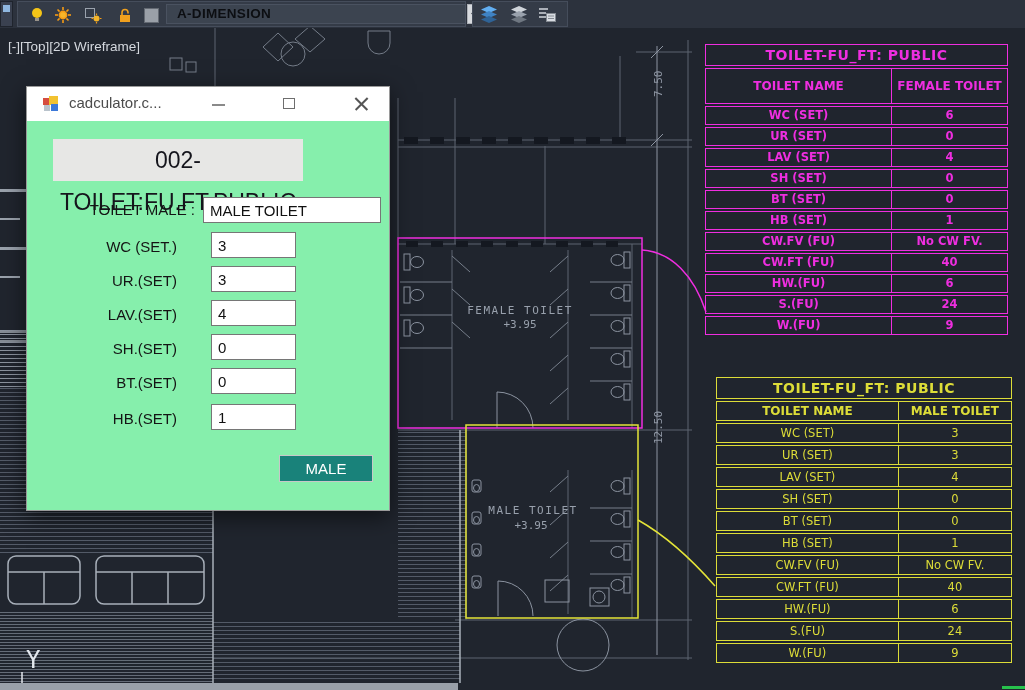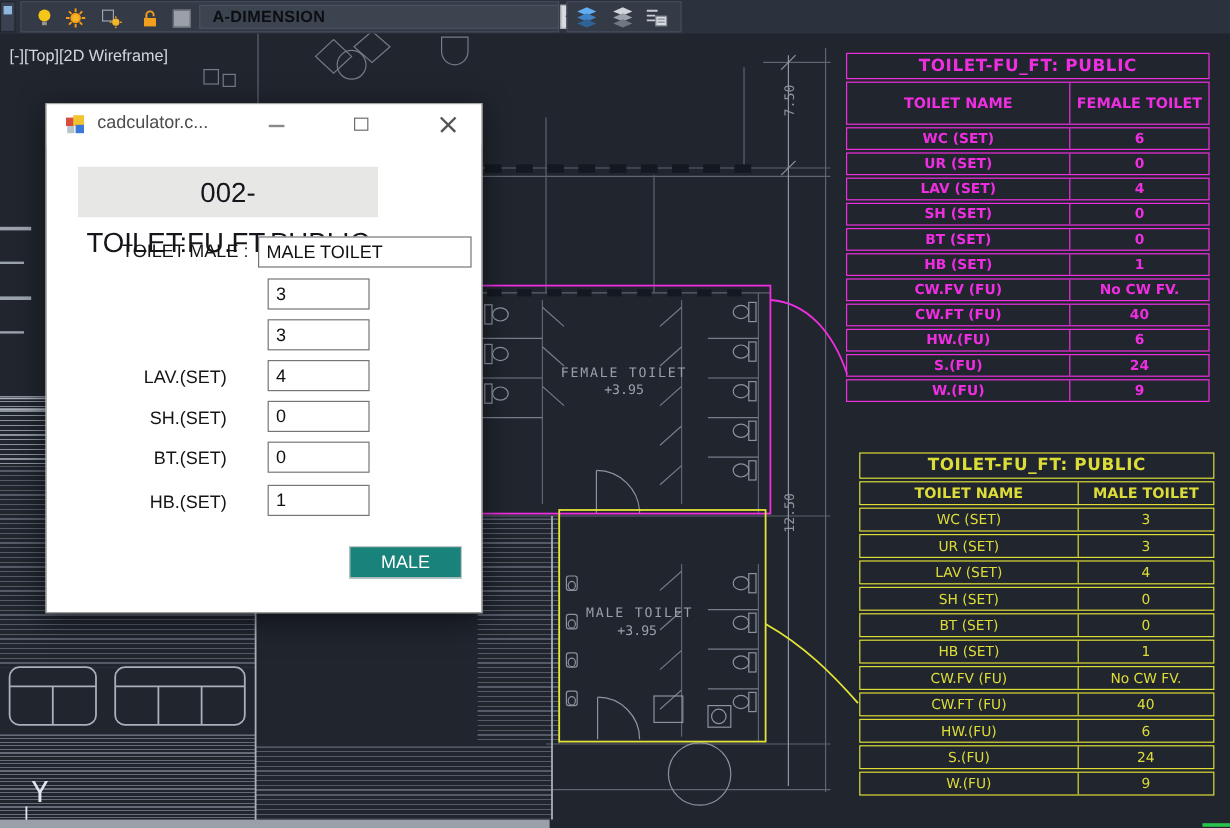--- a/index.html
+++ b/index.html
@@ -44,21 +44,21 @@
   .cad-head{font-weight:bold;font-size:12px;}
   .cad-row{font-size:11.5px;}
   .table-female{left:705px;top:44px;width:303px;color:#ef2ee0;}
   .table-female .cad-head{height:36px;}
   .table-female .cad-row{height:19px;font-weight:bold;}
   .table-male{left:716px;top:377px;width:296px;color:#dddd38;}
   .table-male .cad-head{height:20px;}
   .table-male .cad-row{height:20px;}
 
   
-  .dialog{position:absolute;left:38px;top:86px;width:364px;height:425px;background:#ffffff;
+  .dialog{position:absolute;left:26px;top:86px;width:364px;height:425px;background:#86efac;
           border:1px solid #9a9a9a;box-sizing:border-box;box-shadow:0 6px 22px rgba(0,0,0,.55);}
   .dlg-titlebar{position:absolute;left:0;top:0;width:100%;height:34px;background:#ffffff;}
   .dlg-appicon{position:absolute;left:16px;top:9px;width:16px;height:16px;}
   .dlg-appicon span{position:absolute;}
   .ai-red{left:0;top:2px;width:7px;height:7px;background:#d64d3f;}
   .ai-yellow{left:6px;top:0;width:9px;height:9px;background:#f2c230;}
   .ai-gray{left:1px;top:9px;width:6px;height:6px;background:#b9c3cc;}
   .ai-blue{left:8px;top:8px;width:7px;height:7px;background:#3c78d8;}
   .dlg-title{position:absolute;left:42px;top:7px;font-size:15px;color:#4c4c4c;}
   .win-btn{position:absolute;top:0;width:30px;height:34px;}
@@ -473,22 +473,24 @@
       <span class="win-btn win-min"></span>
       <span class="win-btn win-max"></span>
       <span class="win-btn win-close"></span>
     </div>
 
     <div class="dlg-heading">002-TOILET:FU.FT:PUBLIC</div>
 
     <div class="f-label f-label-name">TOILET MALE :</div>
     <input class="f-input f-input-name" value="MALE TOILET" style="">
 
+    <div class="f-label f-label-num" style="top:147px;">WC (SET.)</div>
     <input class="f-input f-input-num" style="top: 145px;" value="3">
 
+    <div class="f-label f-label-num" style="top:181px;">UR.(SET)</div>
     <input class="f-input f-input-num" style="top: 179px;" value="3">
 
     <div class="f-label f-label-num" style="top:215px;">LAV.(SET)</div>
     <input class="f-input f-input-num" style="top: 213px;" value="4">
 
     <div class="f-label f-label-num" style="top:249px;">SH.(SET)</div>
     <input class="f-input f-input-num" style="top: 247px;" value="0">
 
     <div class="f-label f-label-num" style="top:283px;">BT.(SET)</div>
     <input class="f-input f-input-num" style="top: 281px;" value="0">

